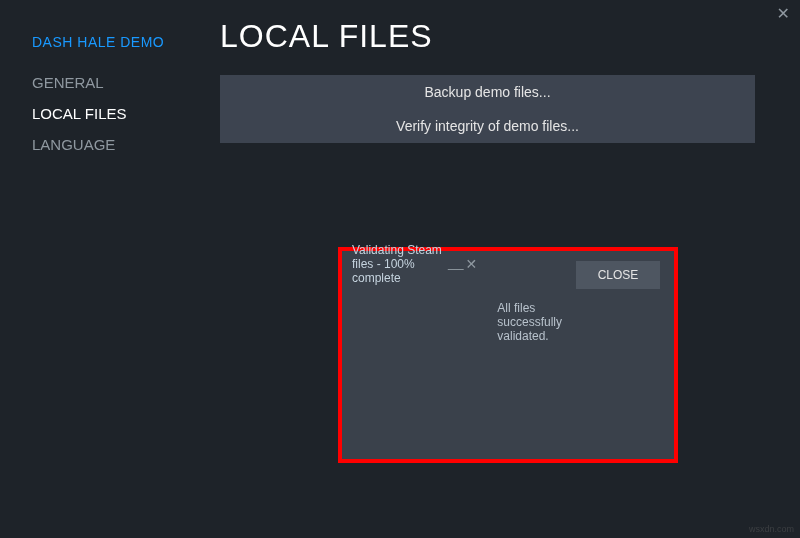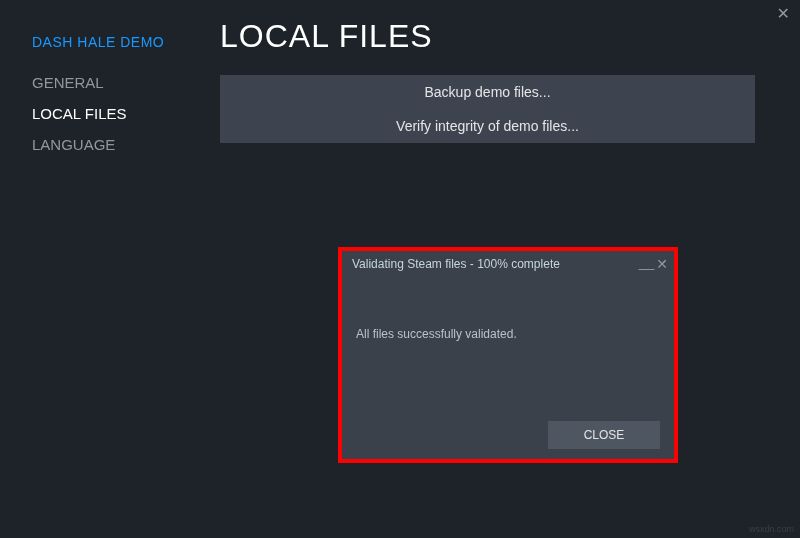--- a/index.html
+++ b/index.html
@@ -88,21 +88,20 @@
     }
     .dialog-highlight {
       position: absolute;
       left: 338px;
       top: 247px;
       width: 340px;
       height: 216px;
       border: 4px solid #ff0000;
       background: #3a414b;
       display: flex;
-      flex-direction: column;
     }
     .dialog-titlebar {
       height: 26px;
       display: flex;
       align-items: center;
       padding: 0 6px 0 10px;
       color: #c6d4df;
       font-size: 12px;
     }
     .dialog-titlebar .spacer { flex: 1; }
@@ -115,21 +114,21 @@
       font-size: 12px;
     }
     .dialog-footer {
       height: 48px;
       display: flex;
       justify-content: flex-end;
       align-items: center;
       padding-right: 14px;
     }
     .close-btn {
-      width: 112px;
+      width: 84px;
       height: 28px;
       background: #4e5661;
       color: #e5e5e5;
       font-size: 12px;
       display: flex;
       align-items: center;
       justify-content: center;
       cursor: pointer;
     }
     .watermark {

